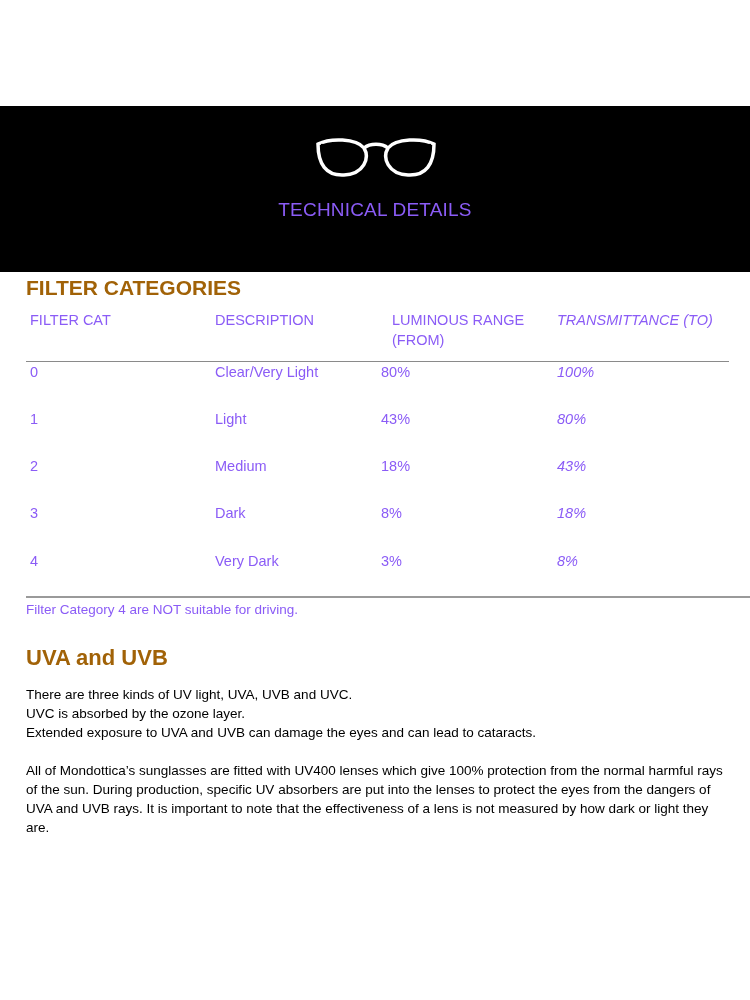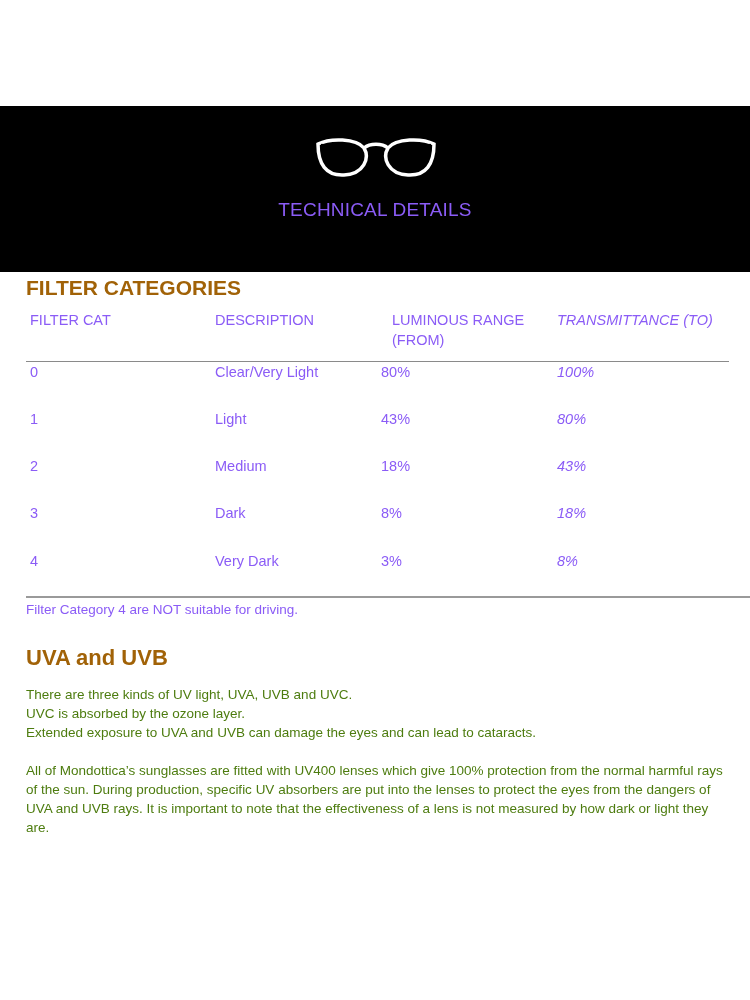--- a/index.html
+++ b/index.html
@@ -23,21 +23,21 @@
     .h2.filter { top: 276px; }
     .h2.uv { top: 645px; font-size: 22px; }
     .th, .td { position: absolute; font-size: 14.5px; color: #8b5cf6; line-height: 20px; }
     .th { top: 310px; }
     .col0 { left: 30px; } .col1 { left: 215px; } .col2 { left: 381px; } .col3 { left: 557px; font-style: italic; }
     .hline { position: absolute; left: 26px; height: 1px; background: #8a8a8a; }
     .hline.top { top: 361px; width: 703px; }
     .hline.bottom { top: 596px; width: 724px; height: 2px; background: #9a9a9a; }
     .note { position: absolute; left: 26px; top: 602px; font-size: 13.5px; color: #8b5cf6; }
     .para {
-      position: absolute; left: 26px; width: 700px; font-size: 13.5px; line-height: 19px; color: #4d7c0f;
+      position: absolute; left: 26px; width: 700px; font-size: 13.5px; line-height: 19px; color: #000000;
     }
     .para p { margin: 0; }
     .para.p1 { top: 685px; }
     .para.p2 { top: 761px; }
   </style>
 </head>
 <body>
 
 <div class="banner"></div>
 <svg class="glasses" viewBox="0 0 128 46">

